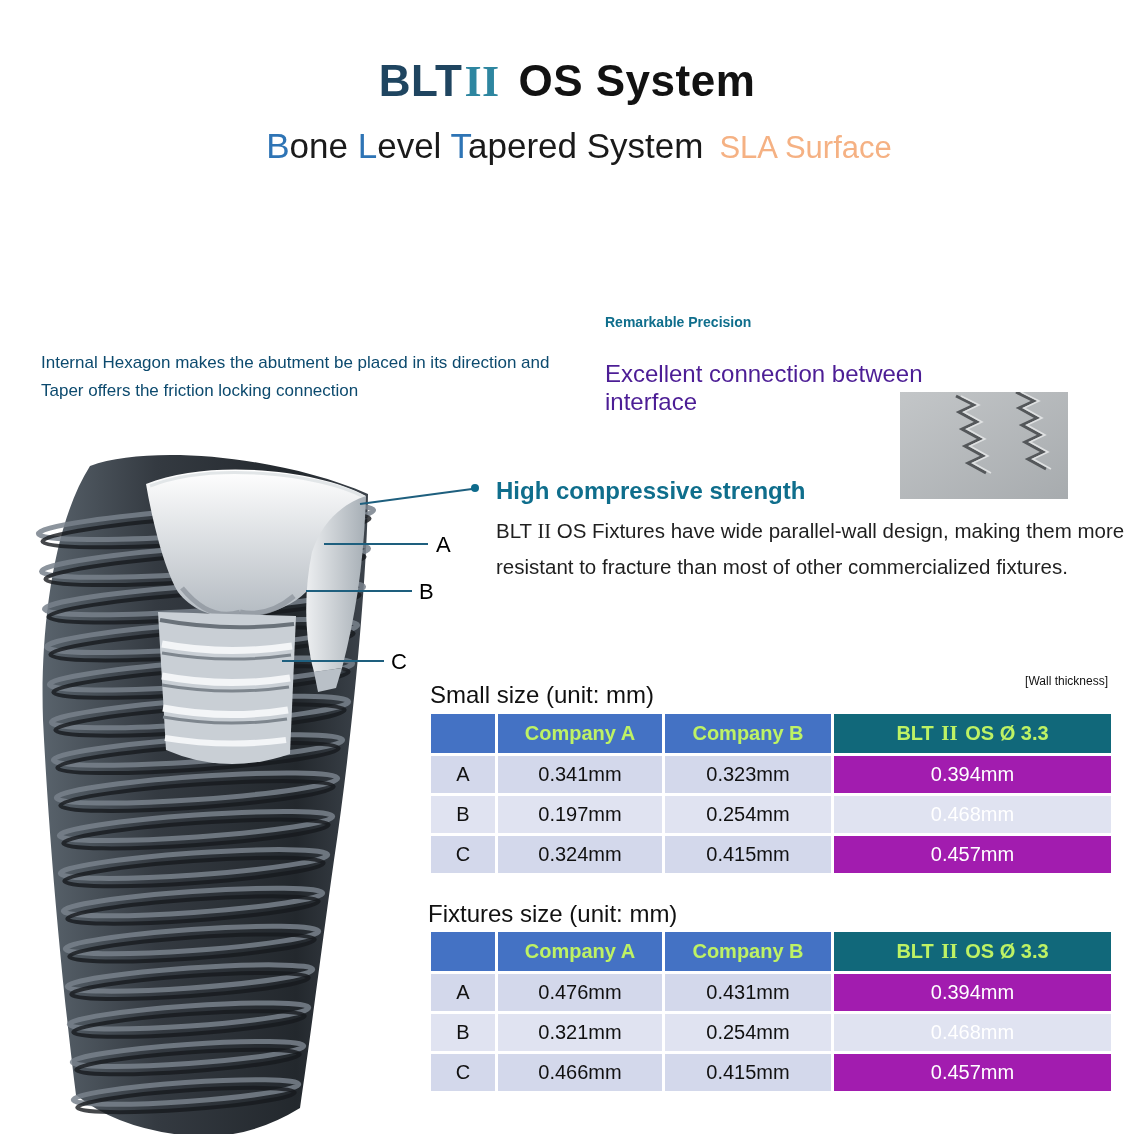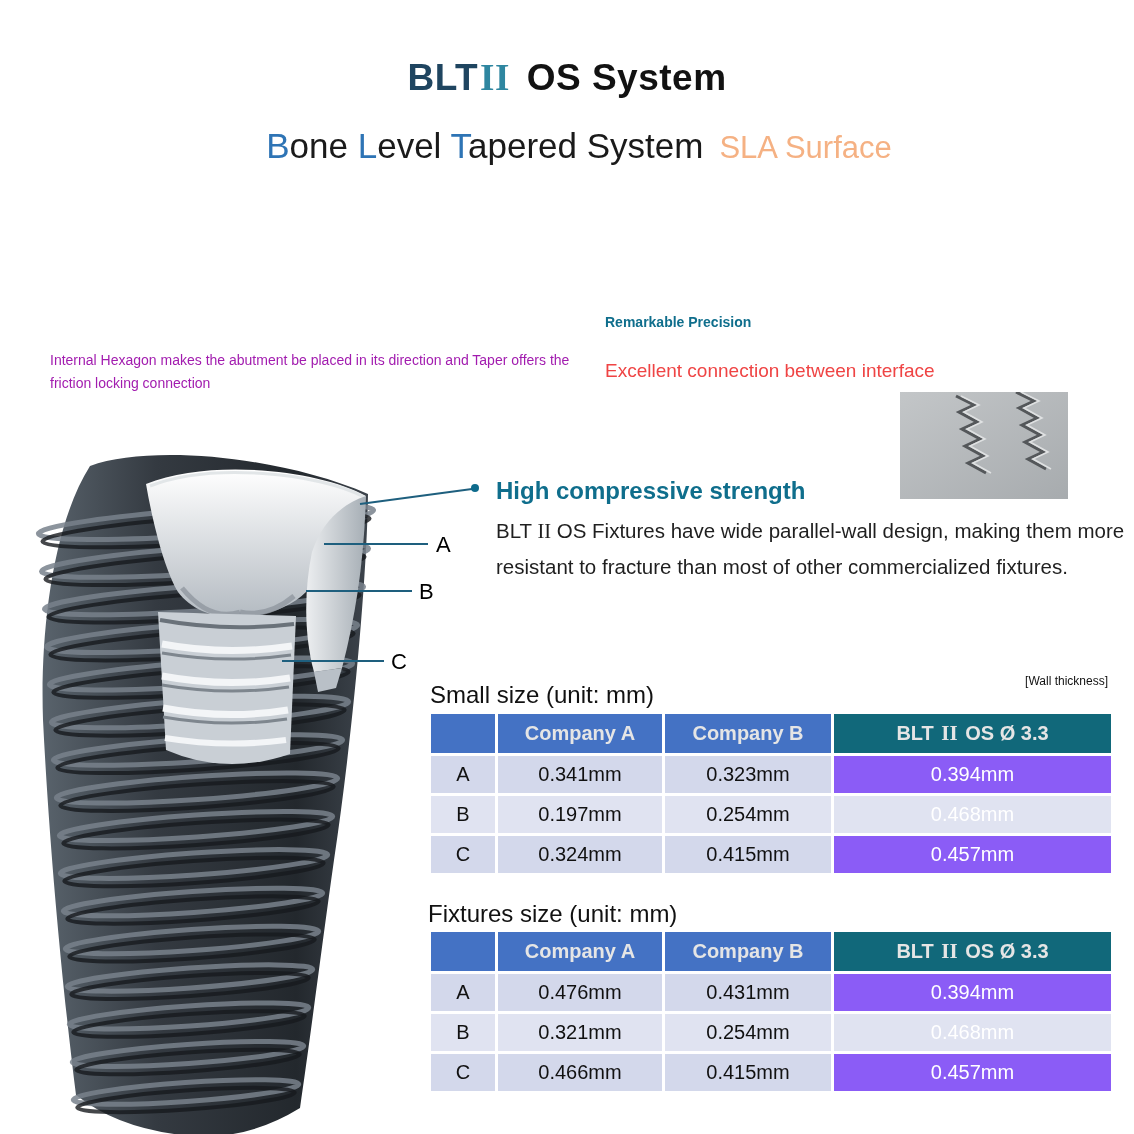--- a/index.html
+++ b/index.html
@@ -4,64 +4,64 @@
 <style>
   html,body { margin:0; padding:0; background:#ffffff; }
   .page {
     position:relative; width:1134px; height:1134px; background:#ffffff;
     font-family:"Liberation Sans", sans-serif; overflow:hidden; color:#1a1a1a;
   }
   .serif { font-family:"Liberation Serif", serif; }
 
   
   .title { position:absolute; top:56px; left:0; width:100%; text-align:center;
-           font-size:37px; font-weight:700; color:#121212; letter-spacing:.5px; }
+           font-size:44px; font-weight:700; color:#121212; letter-spacing:.5px; }
   .title .blt { color:#1F4560; }
   .title .ii  { color:#2E86A0; font-family:"Liberation Serif", serif; padding:0 6px 0 2px; }
   .subtitle { position:absolute; top:126px; left:12px; width:100%; text-align:center;
               font-size:35px; font-weight:400; color:#1a1a1a; }
   .subtitle .cap { color:#2E74B5; }
   .subtitle .sla { color:#F5B183; font-size:31px; margin-left:16px; }
 
   
   .teal-h { color:#0F6E8C; font-weight:700; position:absolute; }
   .connection-heading { left:38px; top:305px; font-size:25px; }
   .connection-heading sup { font-size:14px; }
   .precision-heading  { left:605px; top:314px; font-size:14px; }
   .strength-heading   { left:496px; top:477px; font-size:24px; }
 
-  .connection-body { position:absolute; left:50px; top:349px; width:548px;
-                     font-size:14px; line-height:1.62; color:#a21caf; }
+  .connection-body { position:absolute; left:41px; top:349px; width:548px;
+                     font-size:17px; line-height:1.62; color:#0c4a6e; }
   .precision-body  { position:absolute; left:605px; top:360px; width:340px;
-                     font-size:19px; color:#ef4444; }
+                     font-size:24px; color:#4c1d95; }
   .precision-body .l2 { margin-top:19px; }
   .strength-body   { position:absolute; left:496px; top:513px; width:645px;
                      font-size:20.5px; line-height:1.78; color:#1f1f1f; }
 
   .precision-img { position:absolute; left:900px; top:392px; width:168px; height:107px; }
 
   .implant-svg { position:absolute; left:0px; top:440px; width:500px; height:694px; }
 
   
   .caption { position:absolute; font-size:24px; color:#111; }
   .caption-small   { left:430px; top:681px; }
   .caption-regular { left:428px; top:900px; }
   .wall-note { position:absolute; right:26px; top:674px; font-size:12px; color:#111; }
 
   .tbl { position:absolute; left:428px; width:686px; border-collapse:separate;
          border-spacing:3px; table-layout:fixed; }
   .tbl-small   { top:711px; }
   .tbl-regular { top:929px; }
   .tbl th, .tbl td { text-align:center; padding:7px 4px; font-size:20px; overflow:hidden; }
-  .tbl th { background:#4472C4; color:#e5e5e5; font-weight:700; }
+  .tbl th { background:#4472C4; color:#bef264; font-weight:700; }
   .tbl th.h-teal { background:#11687A; font-weight:700; }
   .tbl th.h-teal .serif { font-size:21px; padding:0 2px; }
   .tbl td { background:#D3D8EB; color:#111; }
   .tbl tr.alt td { background:#E0E3F1; }
-  .tbl td.teal-cell { background:#8b5cf6; color:#ffffff; }
+  .tbl td.teal-cell { background:#a21caf; color:#ffffff; }
 </style>
 </head>
 <body>
 
 <div class="page">
 
   <div class="title">
     <span class="blt">BLT</span><span class="ii serif">II</span>
     <span>OS System</span>
   </div>

